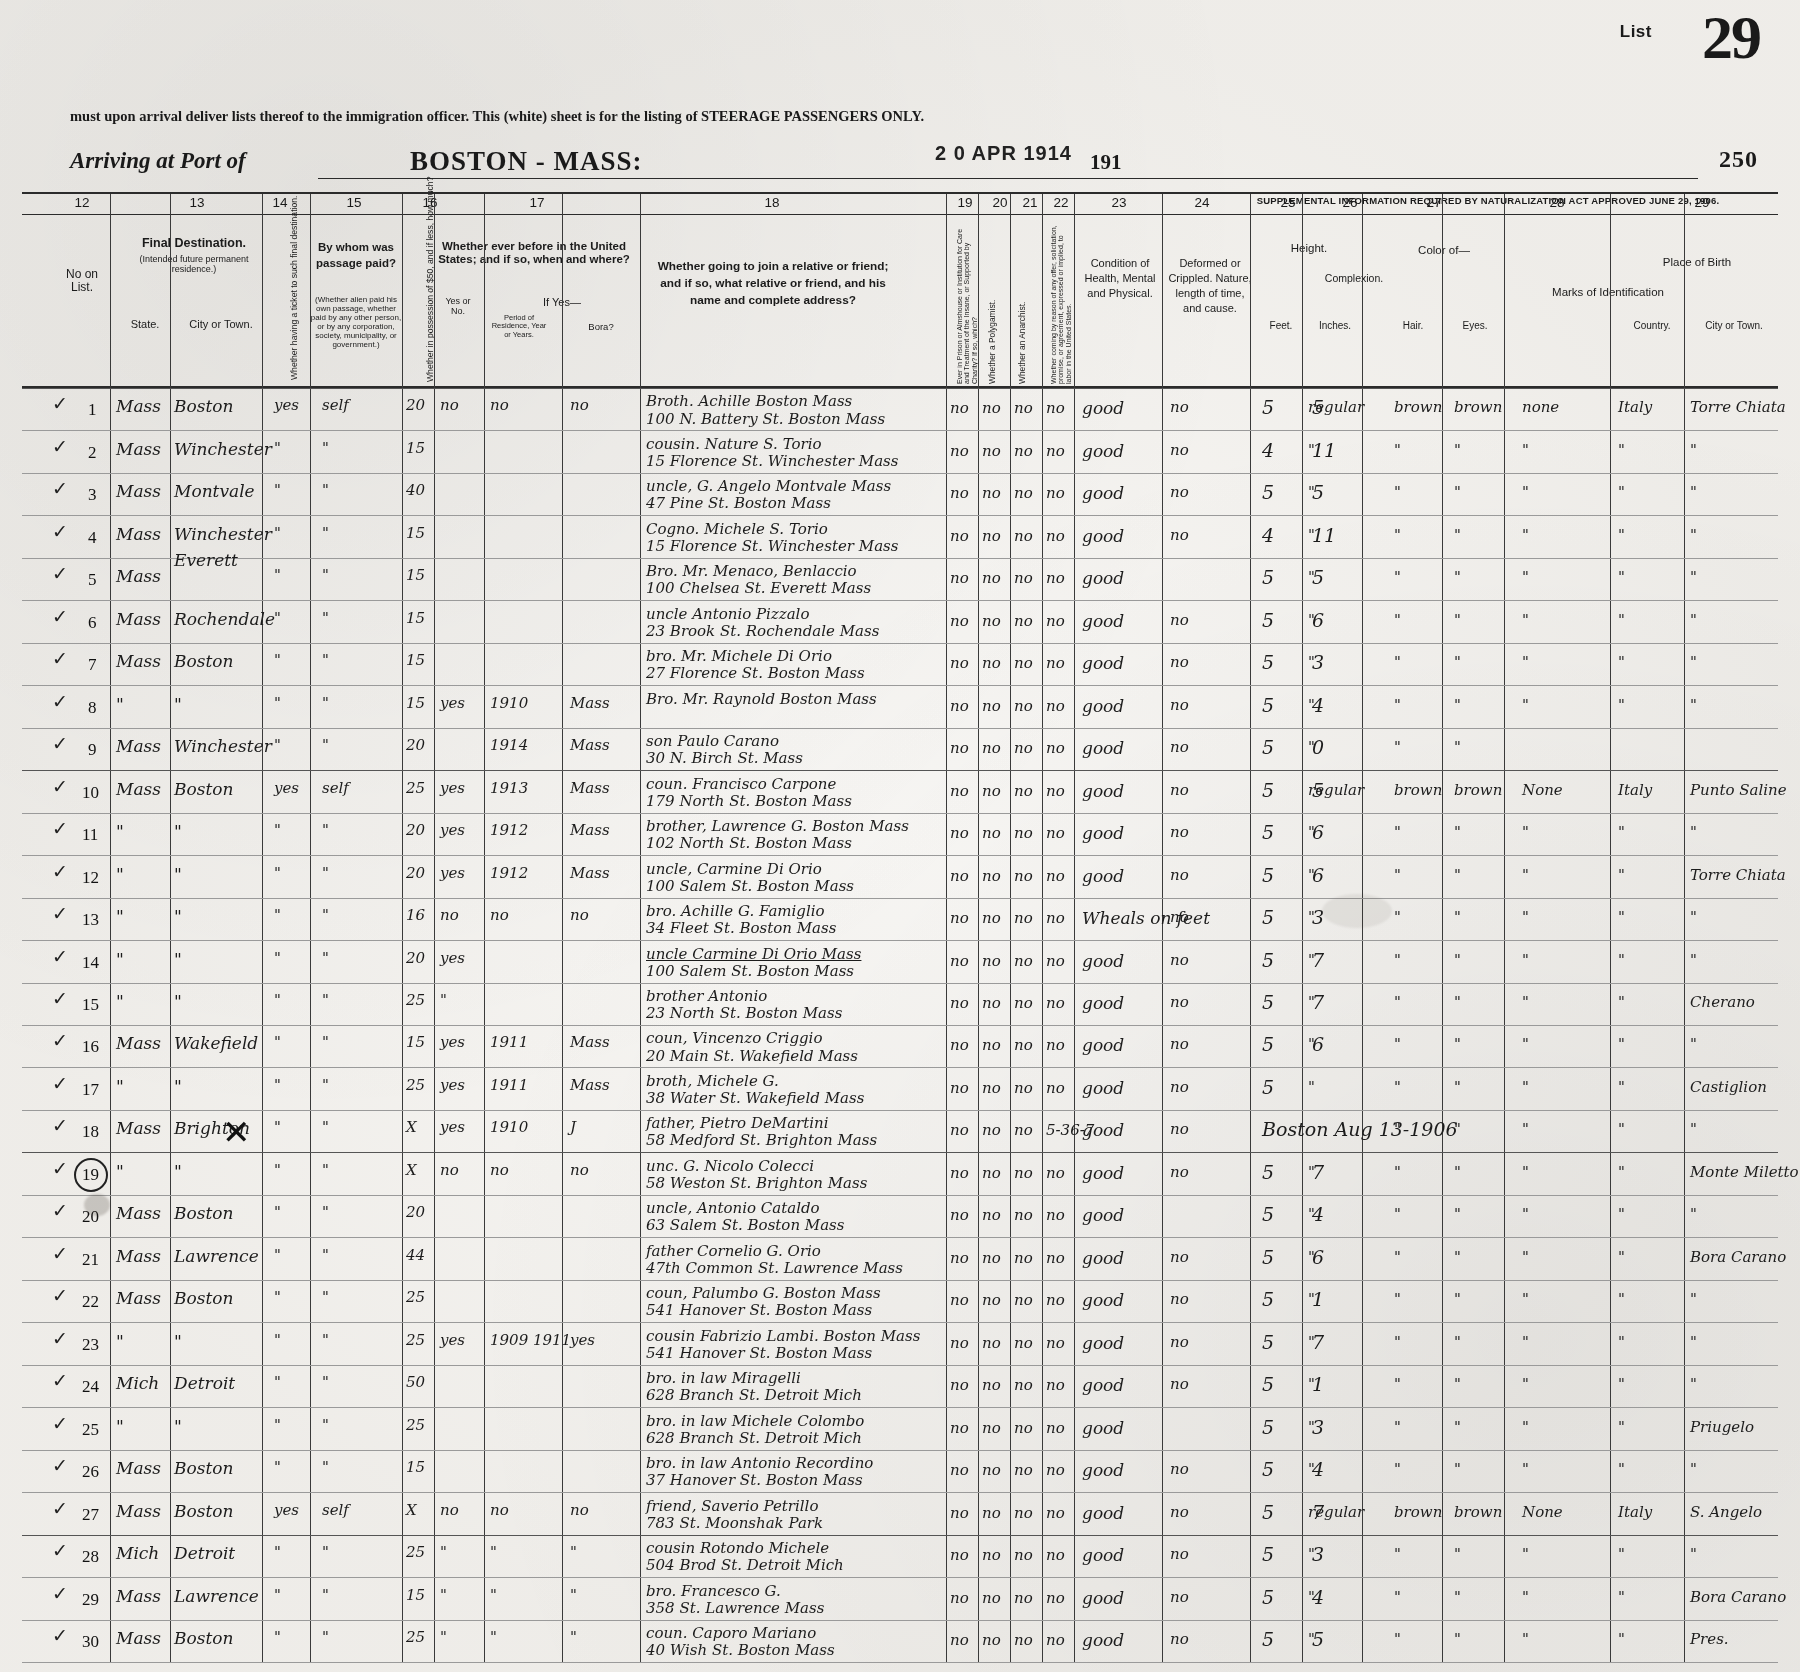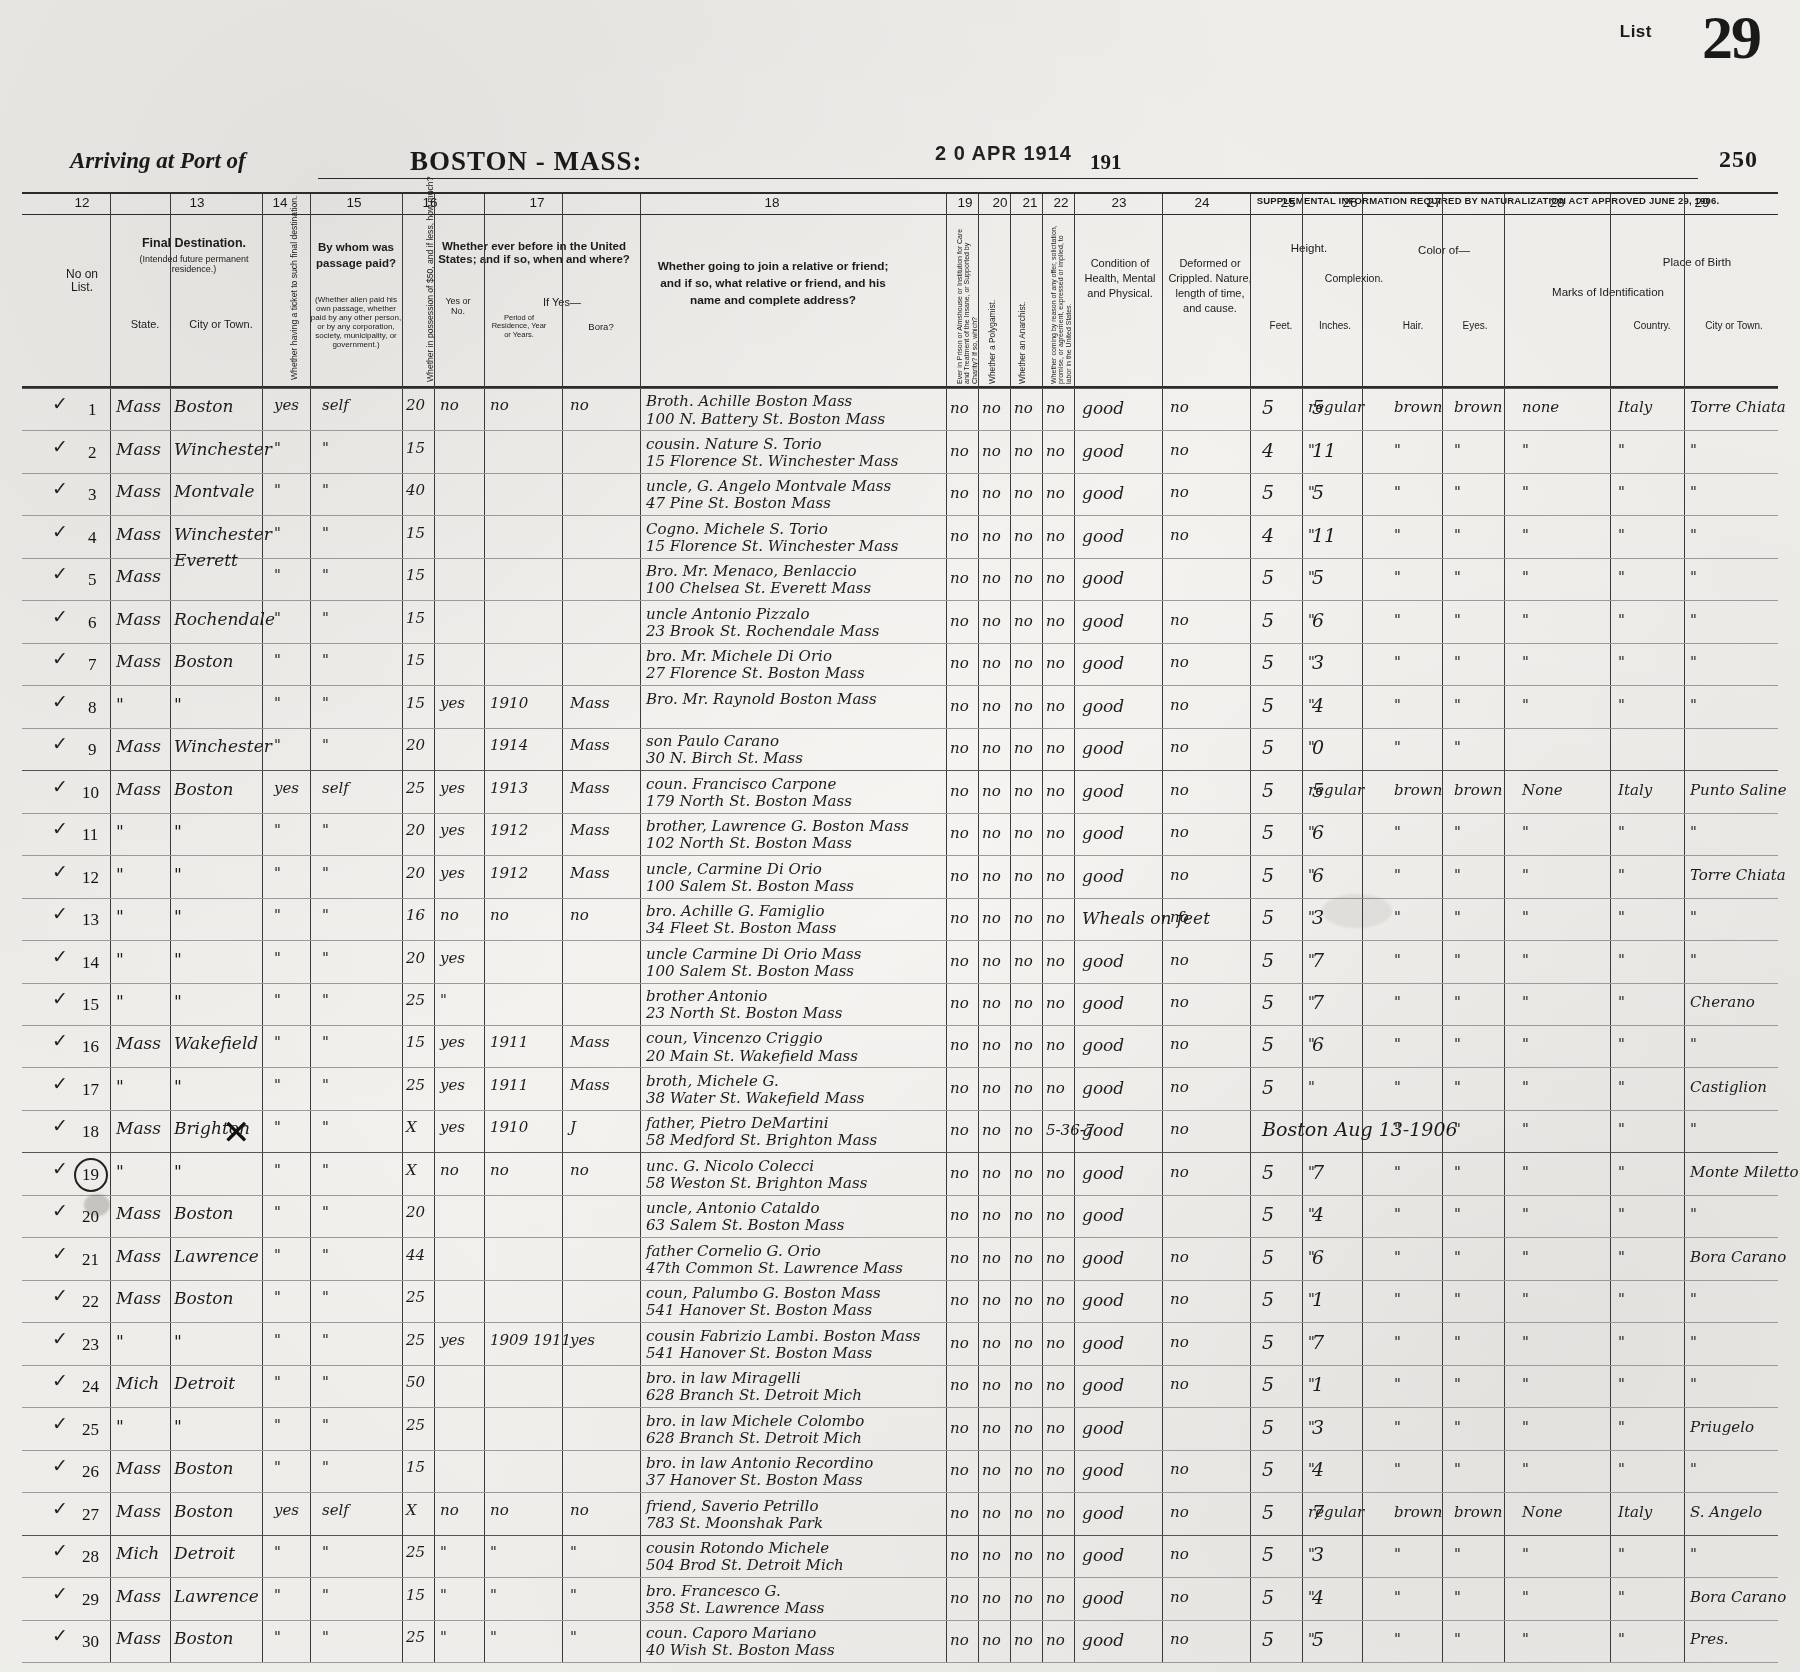--- a/index.html
+++ b/index.html
@@ -47,20 +47,21 @@
 </style>
 </head>
 <body>
 
 <div class="sheet">
   <div class="grain"></div>
 
   <div class="head">
     <div class="list-label">List</div>
     <div class="list-num">29</div>
+    <div class="subtitle">must upon arrival deliver lists thereof to the immigration officer.   This (white) sheet is for the listing of STEERAGE PASSENGERS ONLY.</div>
     <div class="arriving">Arriving at Port of</div>
     <div class="arriving-rule"></div>
     <div class="port">BOSTON - MASS:</div>
     <div class="stamp">2 0 APR 1914</div>
     <div class="year">191</div>
     <div class="pageno">250</div>
   </div>
 
   <div class="frame">
 
@@ -510,21 +511,21 @@
         <div class="hand sm" style="left: 1596px; top: 714.093px;">"</div>
         <div class="hand sm" style="left: 1668px; top: 714.093px;">"</div>
         <div class="check" style="left: 30px; top: 750.56px;">✓</div>
         <div class="rn" style="left: 60px; top: 758.56px;">14</div>
         <div class="hand md" style="left: 94px; top: 754.56px;">"</div>
         <div class="hand md" style="left: 152px; top: 754.56px;">"</div>
         <div class="hand sm" style="left: 252px; top: 754.56px;">"</div>
         <div class="hand sm" style="left: 300px; top: 754.56px;">"</div>
         <div class="hand sm" style="left: 384px; top: 754.56px;">20</div>
         <div class="hand sm" style="left: 418px; top: 754.56px;">yes</div>
-        <div class="hand sm" style="left: 624px; top: 750.56px;">uncle Carmine Di Orio Mass</div>
+        <div class="hand sm" style="left: 624px; top: 750.56px; text-decoration: underline;">uncle Carmine Di Orio Mass</div>
         <div class="hand sm" style="left: 624px; top: 767.601px;">100 Salem St. Boston Mass</div>
         <div class="hand sm" style="left: 928px; top: 757.56px;">no</div>
         <div class="hand sm" style="left: 960px; top: 757.56px;">no</div>
         <div class="hand sm" style="left: 992px; top: 757.56px;">no</div>
         <div class="hand sm" style="left: 1024px; top: 757.56px;">no</div>
         <div class="hand md" style="left: 1060px; top: 756.56px;">good</div>
         <div class="hand sm" style="left: 1148px; top: 756.56px;">no</div>
         <div class="hand lg" style="left: 1240px; top: 754.56px;">5</div>
         <div class="hand lg" style="left: 1290px; top: 754.56px;">7</div>
         <div class="hand sm" style="left: 1286px; top: 756.56px;">"</div>

